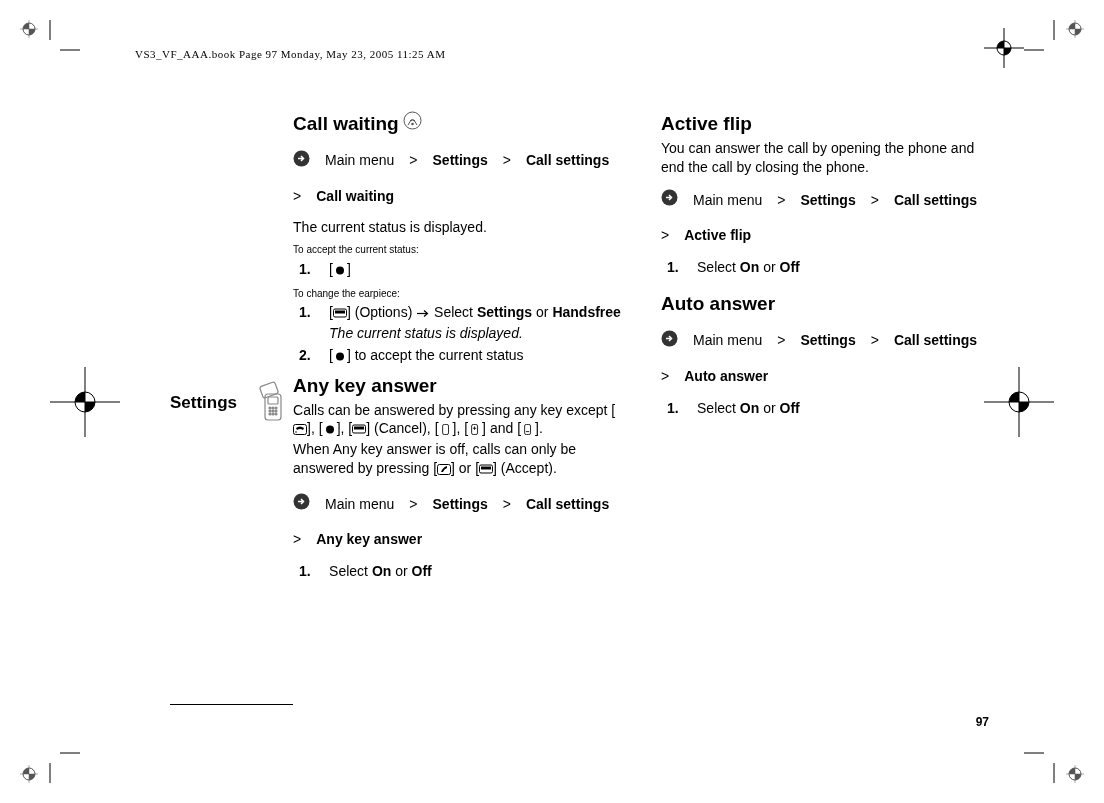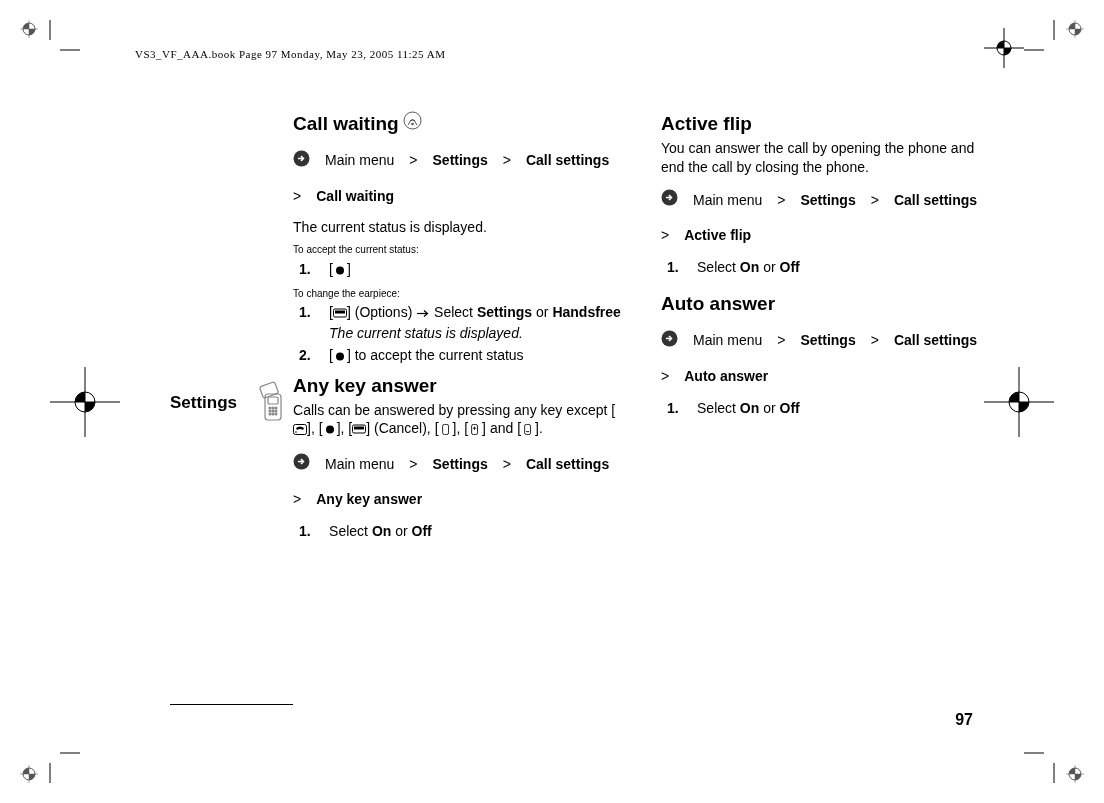--- a/index.html
+++ b/index.html
@@ -110,24 +110,24 @@
     margin: 3px 0 3px 6px;
   }
   .step-num { font-weight: bold; min-width: 18px; }
   .step-body { flex: 1; }
   .italic { font-style: italic; }
   .ico { display: inline-block; vertical-align: -2px; }
   .ico svg { width: 14px; height: 11px; }
   b { font-weight: bold; }
   .page-number {
     position: absolute;
-    right: 16px;
+    right: 0;
     bottom: -6px;
     font-weight: bold;
-    font-size: 16px;
+    font-size: 12px;
   }
 </style>
 </head>
 <body>
 
 <div class="crop-tl">
   <svg viewBox="0 0 60 60">
       <line x1="30" y1="0" x2="30" y2="20" stroke="#000" stroke-width="1"></line>
       <line x1="40" y1="30" x2="60" y2="30" stroke="#000" stroke-width="1"></line>
       <circle cx="9" cy="9" r="6" fill="none" stroke="#555" stroke-width="1"></circle>
@@ -303,20 +303,29 @@
             </svg></span><span>] (Cancel), [</span><span class="ico"><svg viewBox="0 0 10 13">
               <rect x="1" y="0.5" width="7" height="12" rx="2" fill="none" stroke="#000" stroke-width="1"></rect>
             </svg></span><span>], [</span><span class="ico"><svg viewBox="0 0 10 13">
               <rect x="1" y="0.5" width="7" height="12" rx="2" fill="none" stroke="#000" stroke-width="1"></rect>
               <path d="M4.5 3 L4.5 7 M2.5 5 L6.5 5" stroke="#000" stroke-width="1"></path>
             </svg></span><span>] and [</span><span class="ico"><svg viewBox="0 0 10 13">
               <rect x="1" y="0.5" width="7" height="12" rx="2" fill="none" stroke="#000" stroke-width="1"></rect>
               <line x1="2.5" y1="9" x2="6.5" y2="9" stroke="#000" stroke-width="1"></line>
             </svg></span><span>].</span>
       </div>
+      <div>
+        <span>When Any key answer is off, calls can only be answered by pressing [</span><span class="ico"><svg viewBox="0 0 14 11">
+              <rect x="0.5" y="0.5" width="13" height="10" rx="2" fill="none" stroke="#000" stroke-width="1"></rect>
+              <path d="M4 8 Q6 3 10 2 L10 4 Q7 5 6 8 Z" fill="#000"></path>
+            </svg></span><span>] or [</span><span class="ico"><svg viewBox="0 0 14 11">
+              <rect x="0.5" y="1" width="13" height="8" rx="1.5" fill="none" stroke="#000" stroke-width="1"></rect>
+              <rect x="2" y="2.5" width="10" height="3" fill="#000"></rect>
+            </svg></span><span>] (Accept).</span>
+      </div>
       <div class="nav-line">
         <span class="arrow-circle"><svg viewBox="0 0 17 17">
               <circle cx="8.5" cy="8.5" r="8" fill="#333"></circle>
               <path d="M5 8.5 L10 8.5 M8 6 L10.5 8.5 L8 11" stroke="#fff" stroke-width="1.5" fill="none"></path>
             </svg></span>
         <span>Main menu</span>
         <span>&gt;</span>
         <b>Settings</b>
         <span>&gt;</span>
         <b>Call settings</b>

